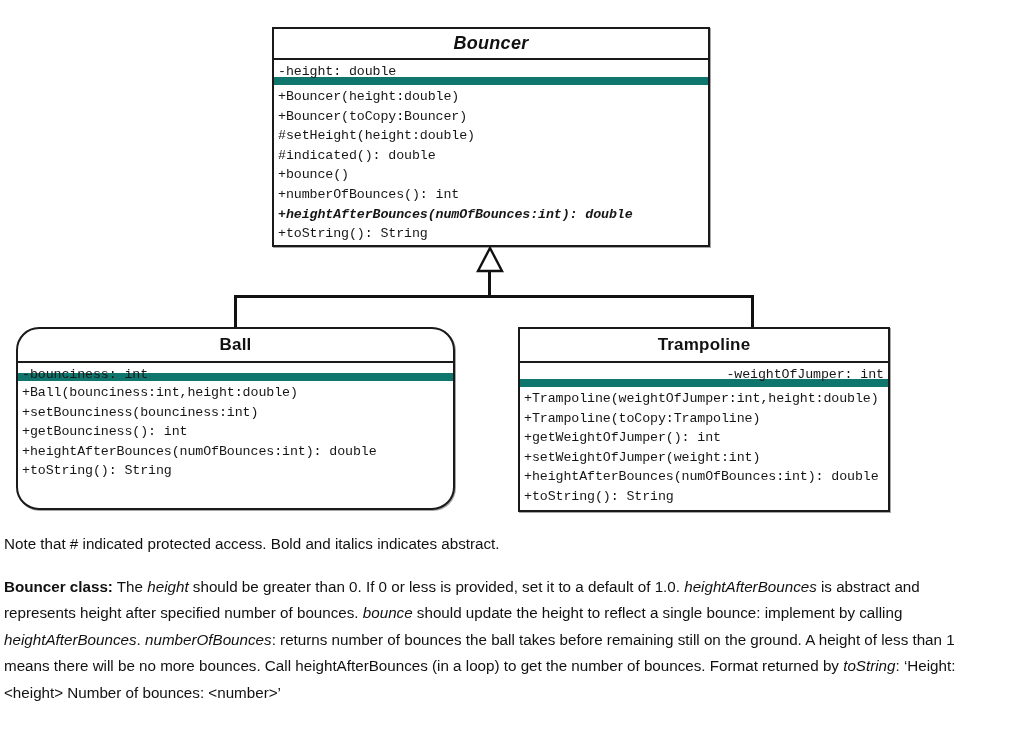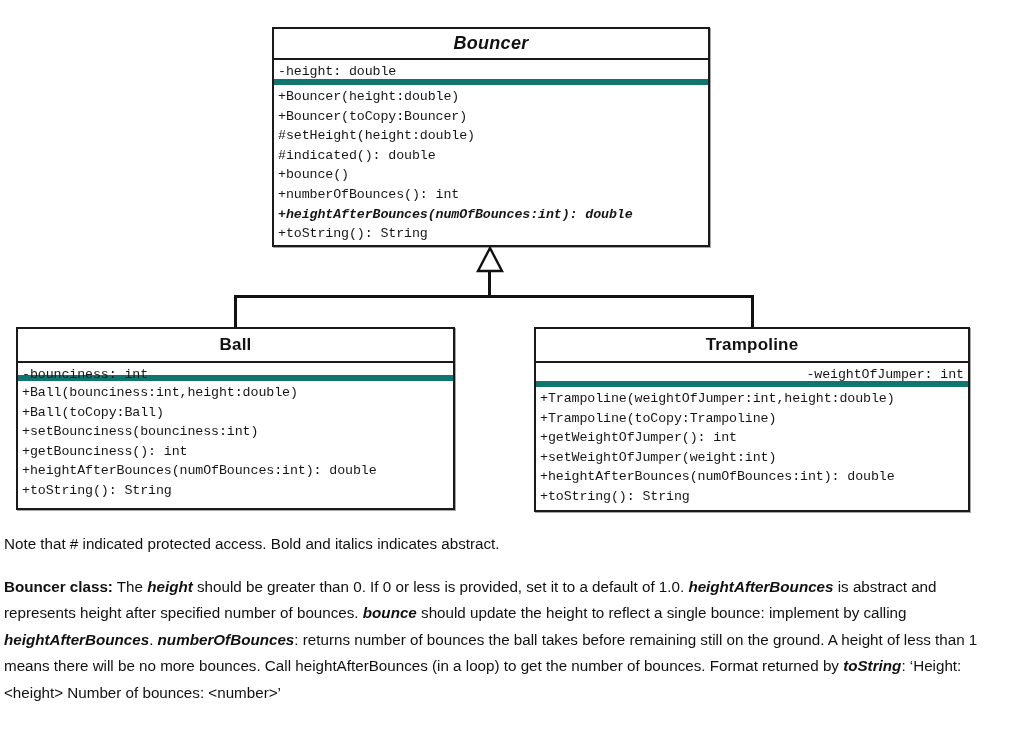--- a/index.html
+++ b/index.html
@@ -49,45 +49,45 @@
   .uml-title.abstract {
     font-style: italic;
     font-size: 18px;
     letter-spacing: 0.3px;
   }
   .uml-compartment {
     box-sizing: border-box;
     padding: 2px 4px 3px 4px;
   }
   .uml-compartment.attrs {
-    border-bottom: 6px solid #0f766e;
+    border-bottom: 8px solid #0f766e;
   }
   .uml-member {
     font-family: "Liberation Mono", monospace;
     font-size: 13.3px;
     line-height: 19.6px;
     white-space: pre;
     color: #161616;
     letter-spacing: -0.1px;
   }
   .uml-member.abstract {
     font-weight: bold;
     font-style: italic;
   }
 
   
   #box-bouncer   { left: 272px; top: 27px;  width: 438px; height: 220px; }
   #box-bouncer   .uml-title { height: 31px; }
   #box-bouncer   .uml-compartment.attrs { height: 25px; }
 
-  #box-ball      { left: 16px;  top: 327px; width: 439px; height: 183px; }
+  #box-ball      { left: 16px;  top: 327px; width: 439px; height: 183px; border-radius: 23px; }
   #box-ball      .uml-title { height: 34px; }
   #box-ball      .uml-compartment.attrs { height: 18px; }
 
-  #box-trampoline{ left: 534px; top: 327px; width: 436px; height: 185px; }
+  #box-trampoline{ left: 518px; top: 327px; width: 372px; height: 185px; }
   #box-trampoline .uml-title { height: 34px; }
   #box-trampoline .uml-compartment.attrs { height: 24px; text-align: right; }
 
   
   .conn-line {
     position: absolute;
     background: #111111;
   }
   
   #conn-stem      { left: 488px; top: 272px; width: 3px;  height: 26px; }
@@ -117,21 +117,21 @@
     color: #111111;
   }
   #notes .note-line {
     line-height: 26.5px;
     white-space: normal;
   }
   #notes .note-para {
     margin-top: 16px;
   }
   #notes b  { font-weight: bold; }
-  #notes .bi { font-weight: bold; font-style: italic; }
+  #notes .bi { font-weight: normal; font-style: italic; }
 </style>
 </head>
 <body>
 
 <div id="canvas">
 
   <div class="uml-box" id="box-bouncer">
     <div class="uml-title abstract">Bouncer</div>
     <div class="uml-compartment attrs">
       <div class="uml-member">-height: double</div>
@@ -156,21 +156,20 @@
   <div class="conn-line" id="conn-drop-ball"></div>
   <div class="conn-line" id="conn-drop-tramp"></div>
 
   <div class="uml-box" id="box-ball">
     <div class="uml-title">Ball</div>
     <div class="uml-compartment attrs">
       <div class="uml-member">-bounciness: int</div>
     </div>
     <div class="uml-compartment methods">
       <div class="uml-member">+Ball(bounciness:int,height:double)</div>
-      <div class="uml-member">+Ball(toCopy:Ball)</div>
       <div class="uml-member">+setBounciness(bounciness:int)</div>
       <div class="uml-member">+getBounciness(): int</div>
       <div class="uml-member">+heightAfterBounces(numOfBounces:int): double</div>
       <div class="uml-member">+toString(): String</div>
     </div>
   </div>
 
   <div class="uml-box" id="box-trampoline">
     <div class="uml-title">Trampoline</div>
     <div class="uml-compartment attrs">

